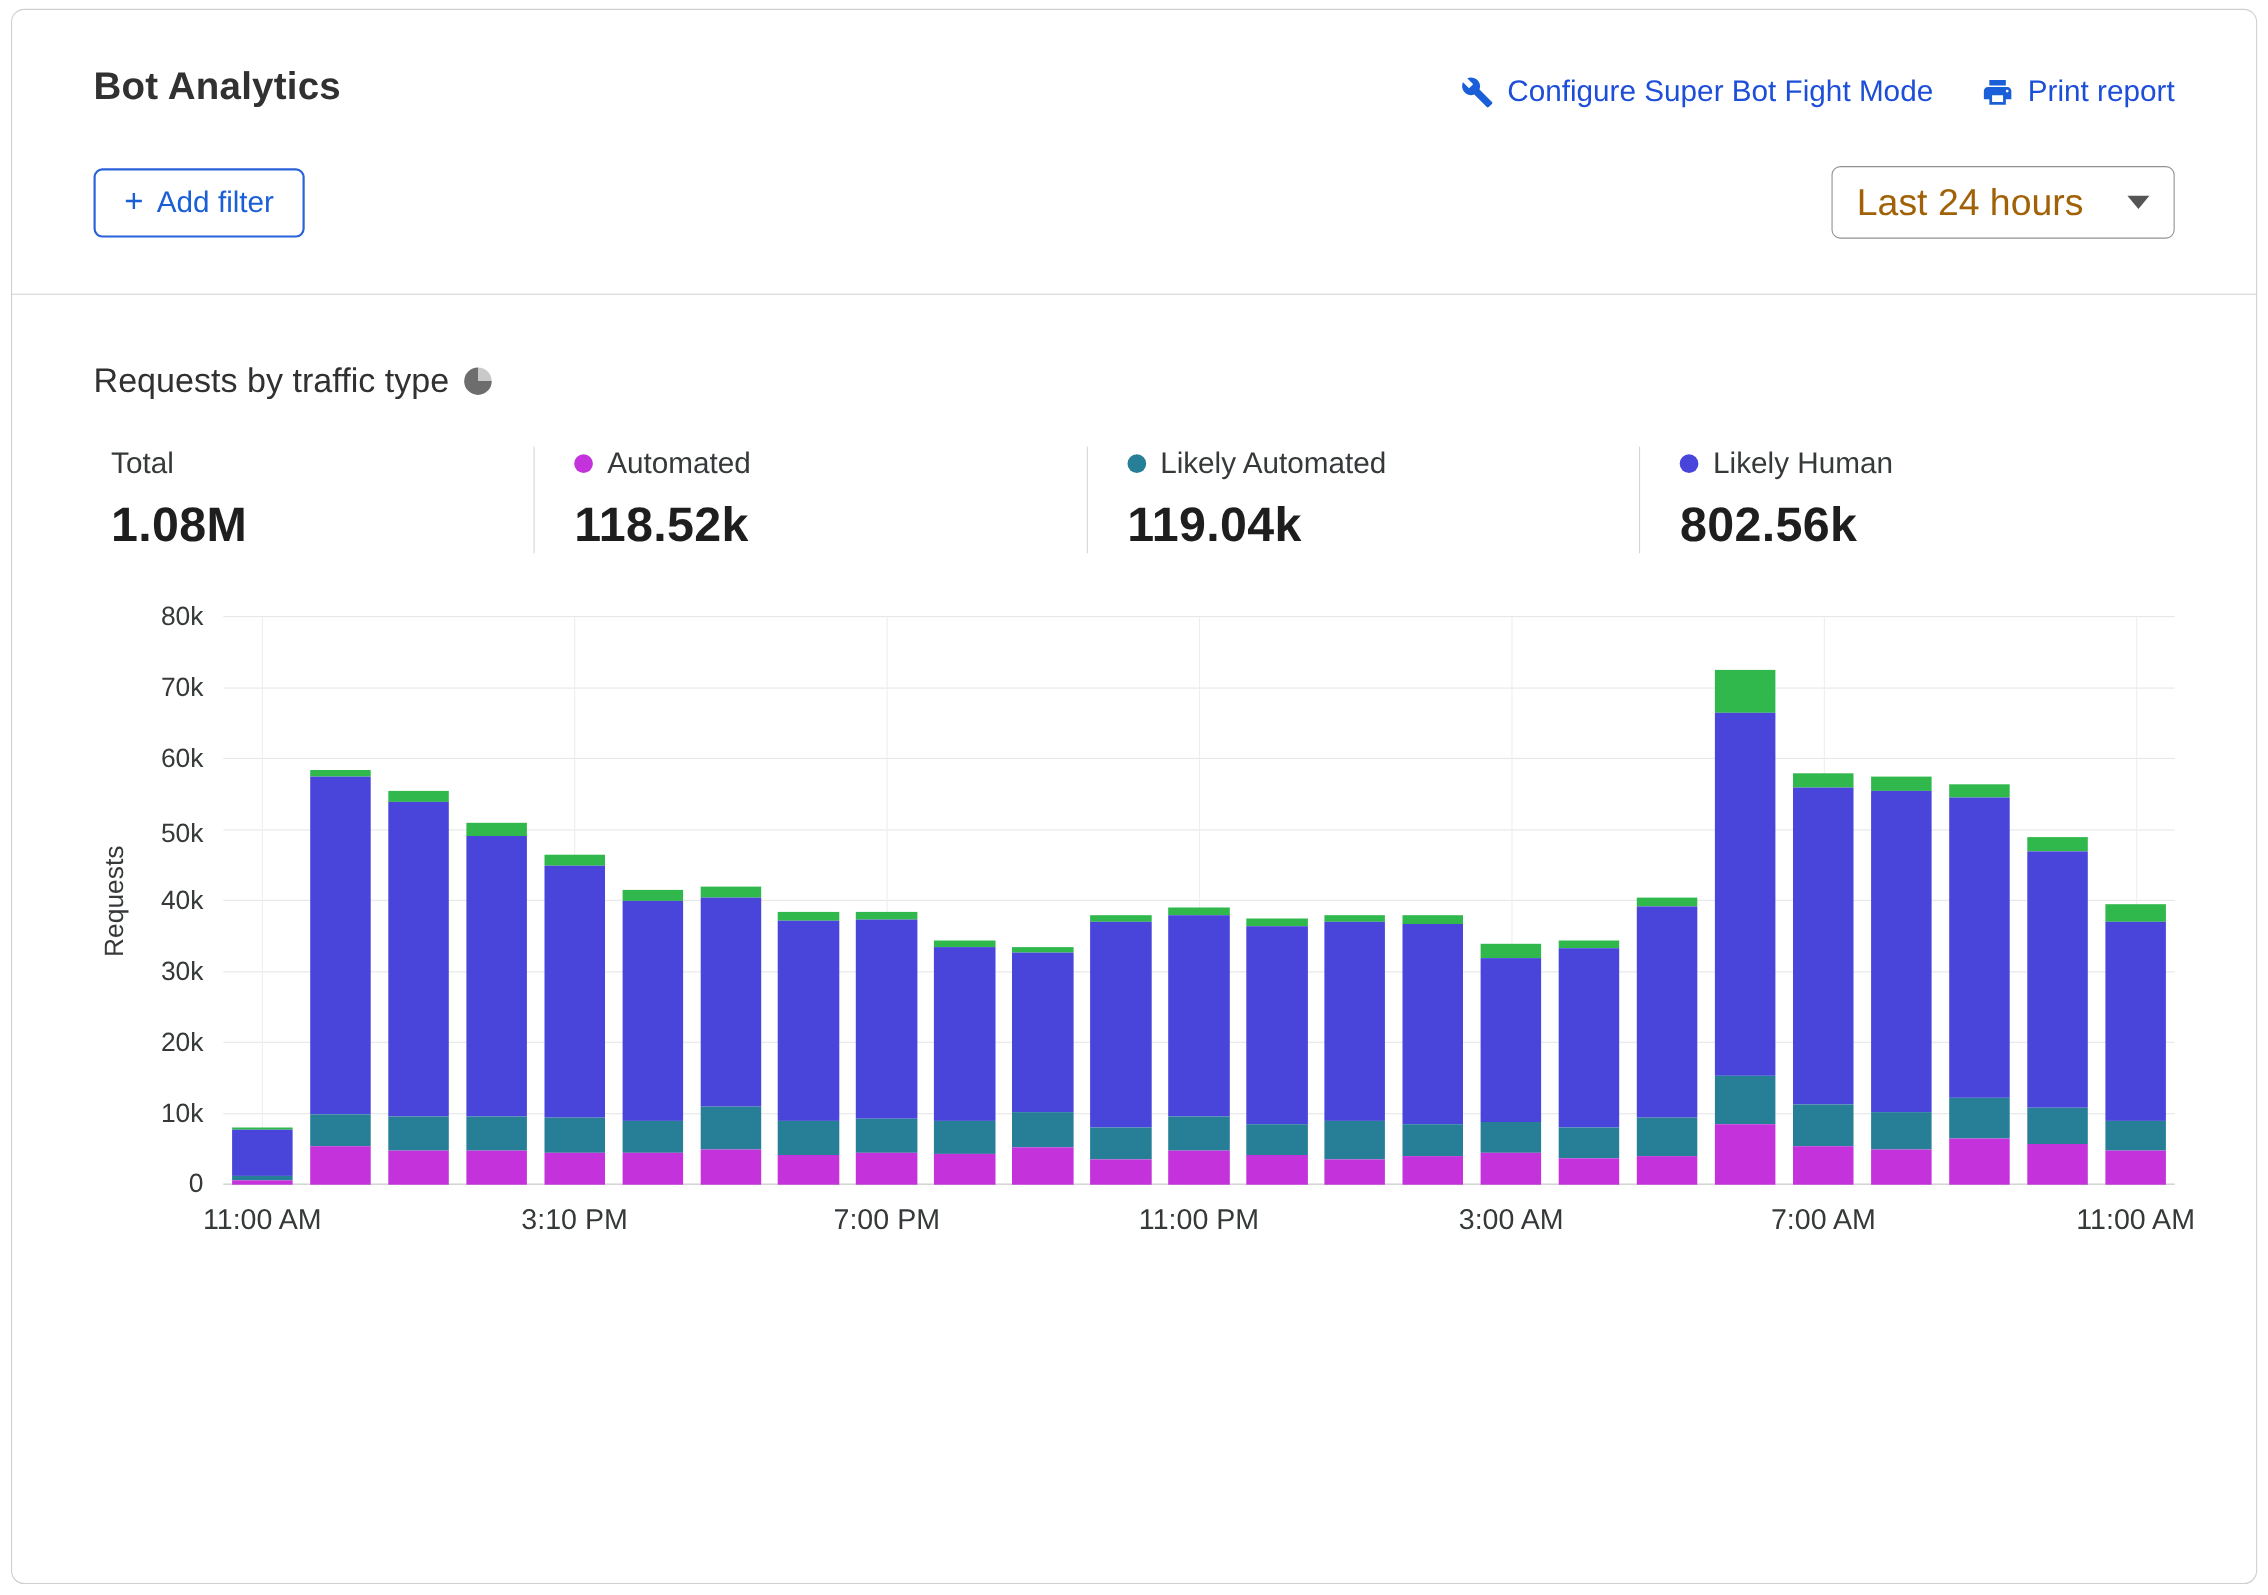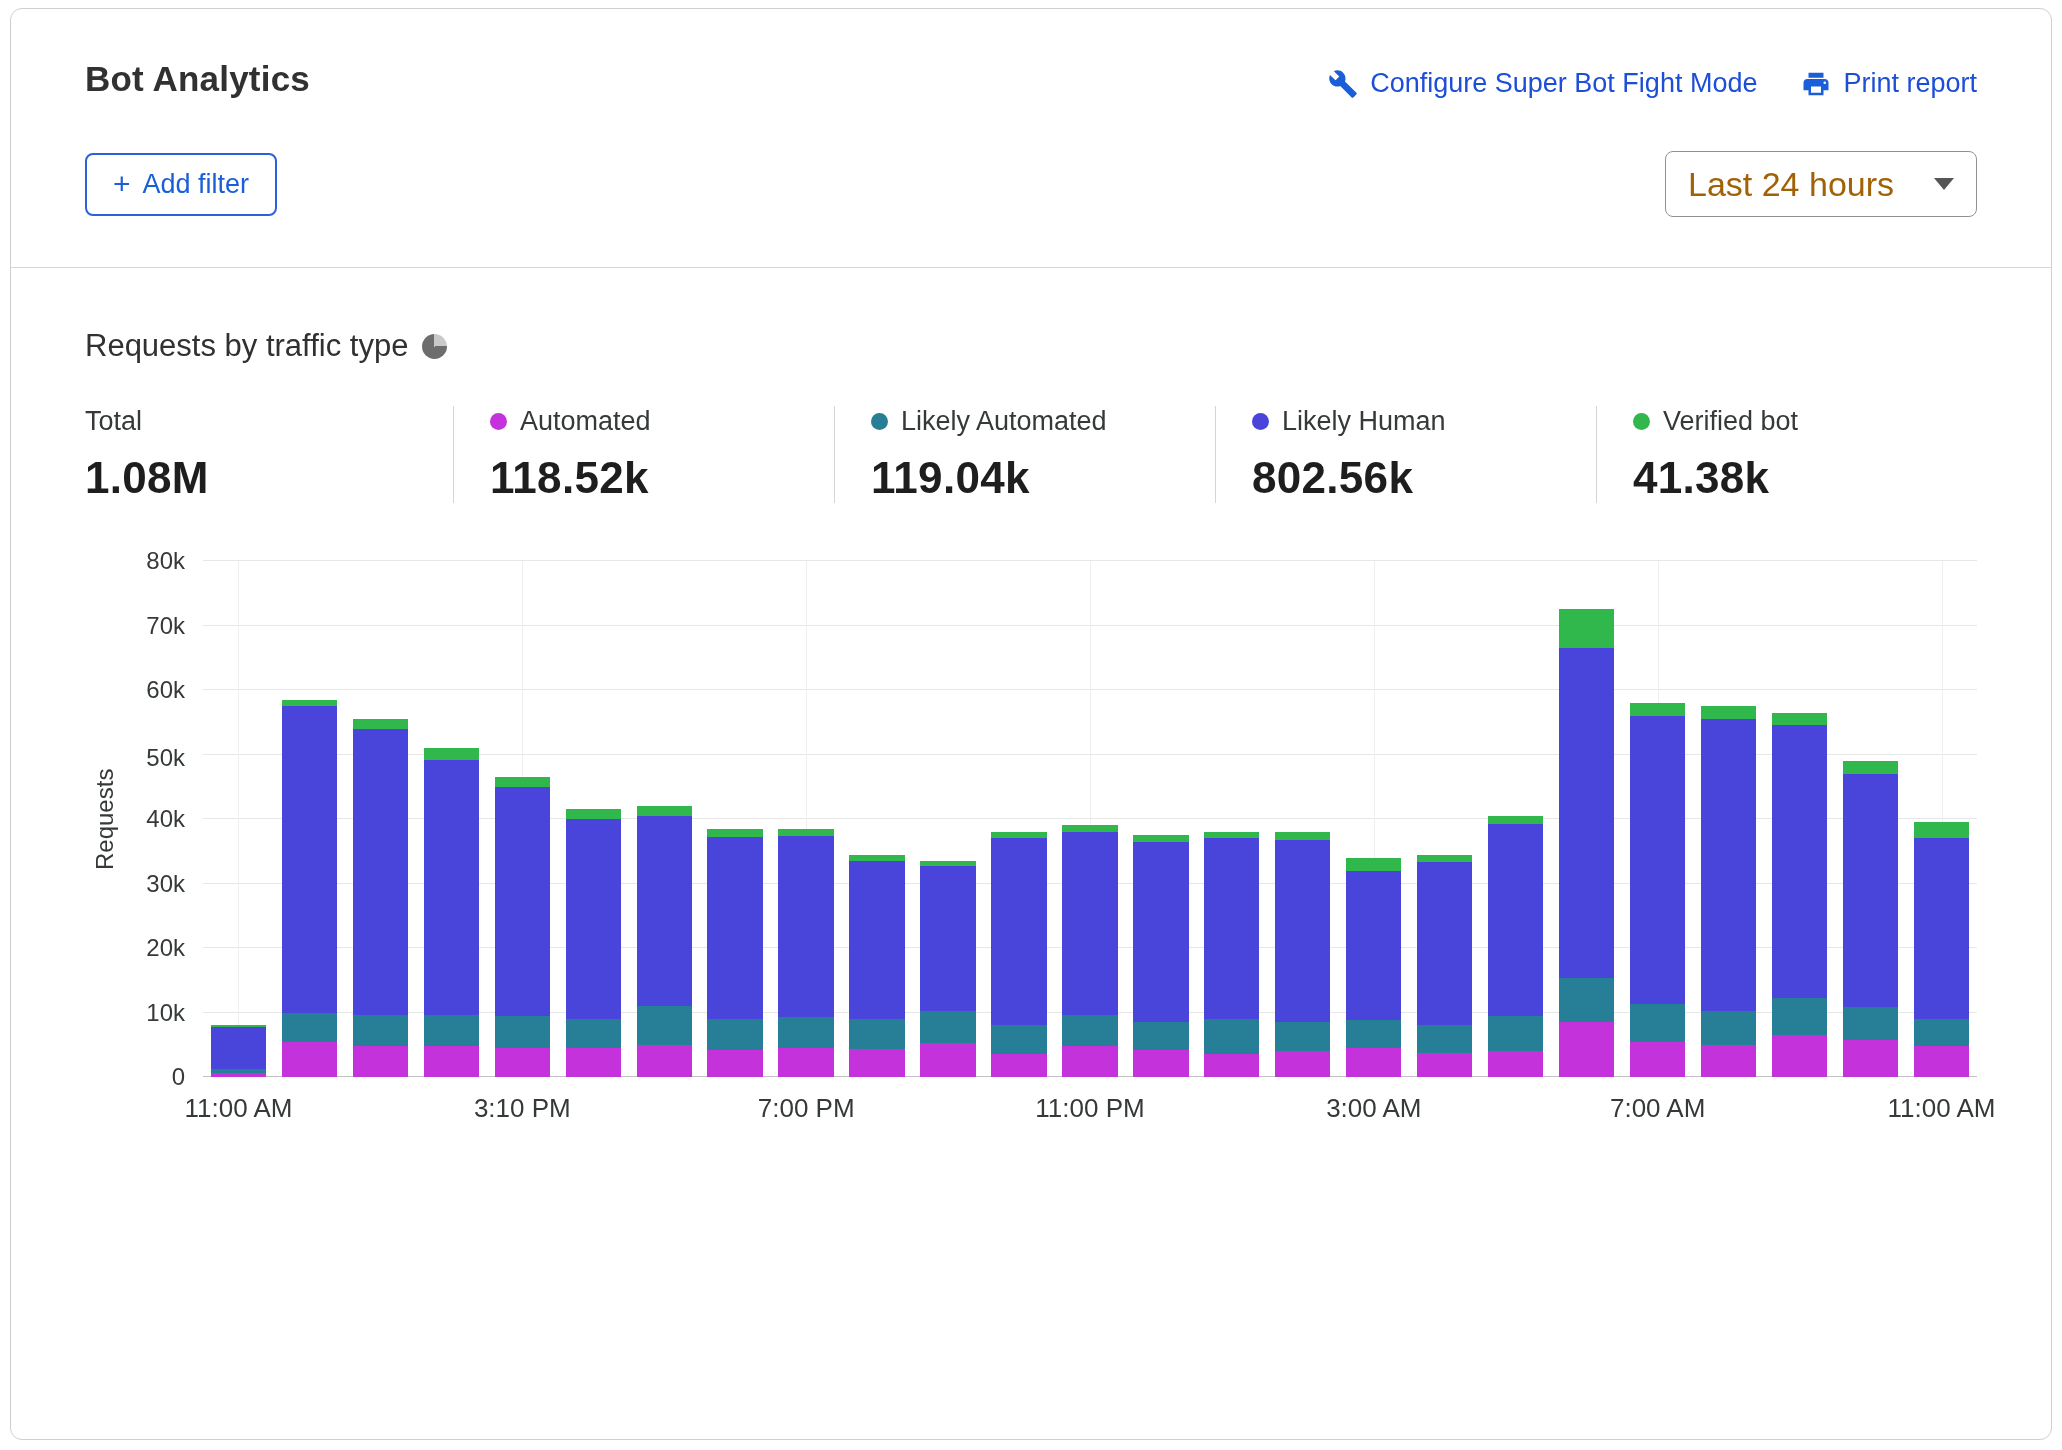--- a/index.html
+++ b/index.html
@@ -42,21 +42,21 @@
   
   .chart-section { padding: 60px 74px 0 74px; }
   .section-title-row { display: flex; align-items: center; gap: 14px; }
   .section-title { font-size: 31px; font-weight: 400; color: #313131; }
   .pie-icon {
     width: 25px; height: 25px; border-radius: 50%;
     background: conic-gradient(#c9c9c9 0deg 88deg, #6d6d6d 88deg 360deg);
   }
   
   .stats-row { display: flex; margin-top: 42px; }
-  .stat { padding-right: 20px; }
+  .stat { padding-right: 20px; margin-left: 16px; }
   .stat.first { flex: 0 0 368px; }
   .stat.rest { flex: 1; border-left: 1px solid #d5d5d5; padding-left: 36px; }
   .stat-label-row { display: flex; align-items: center; gap: 13px; font-size: 27px; color: #36393a; }
   .dot { width: 17px; height: 17px; border-radius: 50%; flex: 0 0 auto; }
   .stat-value { font-size: 44px; font-weight: 700; color: #1e1e1e; margin-top: 16px; letter-spacing: .3px; }
   
   .chart { display: flex; margin-top: 58px; }
   .y-title {
     flex: 0 0 40px; height: 516px;
     writing-mode: vertical-rl; transform: rotate(180deg);
@@ -138,27 +138,20 @@
           <span>Likely Automated</span>
         </div>
         <div class="stat-value">119.04k</div>
       </div>
       <div class="stat rest">
         <div class="stat-label-row">
           <span class="dot" style="background: rgb(73, 69, 219);"></span>
           <span>Likely Human</span>
         </div>
         <div class="stat-value">802.56k</div>
-      </div>
-      <div class="stat rest">
-        <div class="stat-label-row">
-          <span class="dot" style="background: rgb(48, 184, 76);"></span>
-          <span>Verified bot</span>
-        </div>
-        <div class="stat-value">41.38k</div>
       </div>
     </div>
 
     <div class="chart">
       <div class="y-title">Requests</div>
       <div class="chart-main">
         <div class="plot" id="plot">
             <div class="gridline baseline" style="bottom: 0px;"></div>
             <div class="y-label" style="bottom: 0px;">0</div>
             <div class="gridline" style="bottom: 64.5px;"></div>

